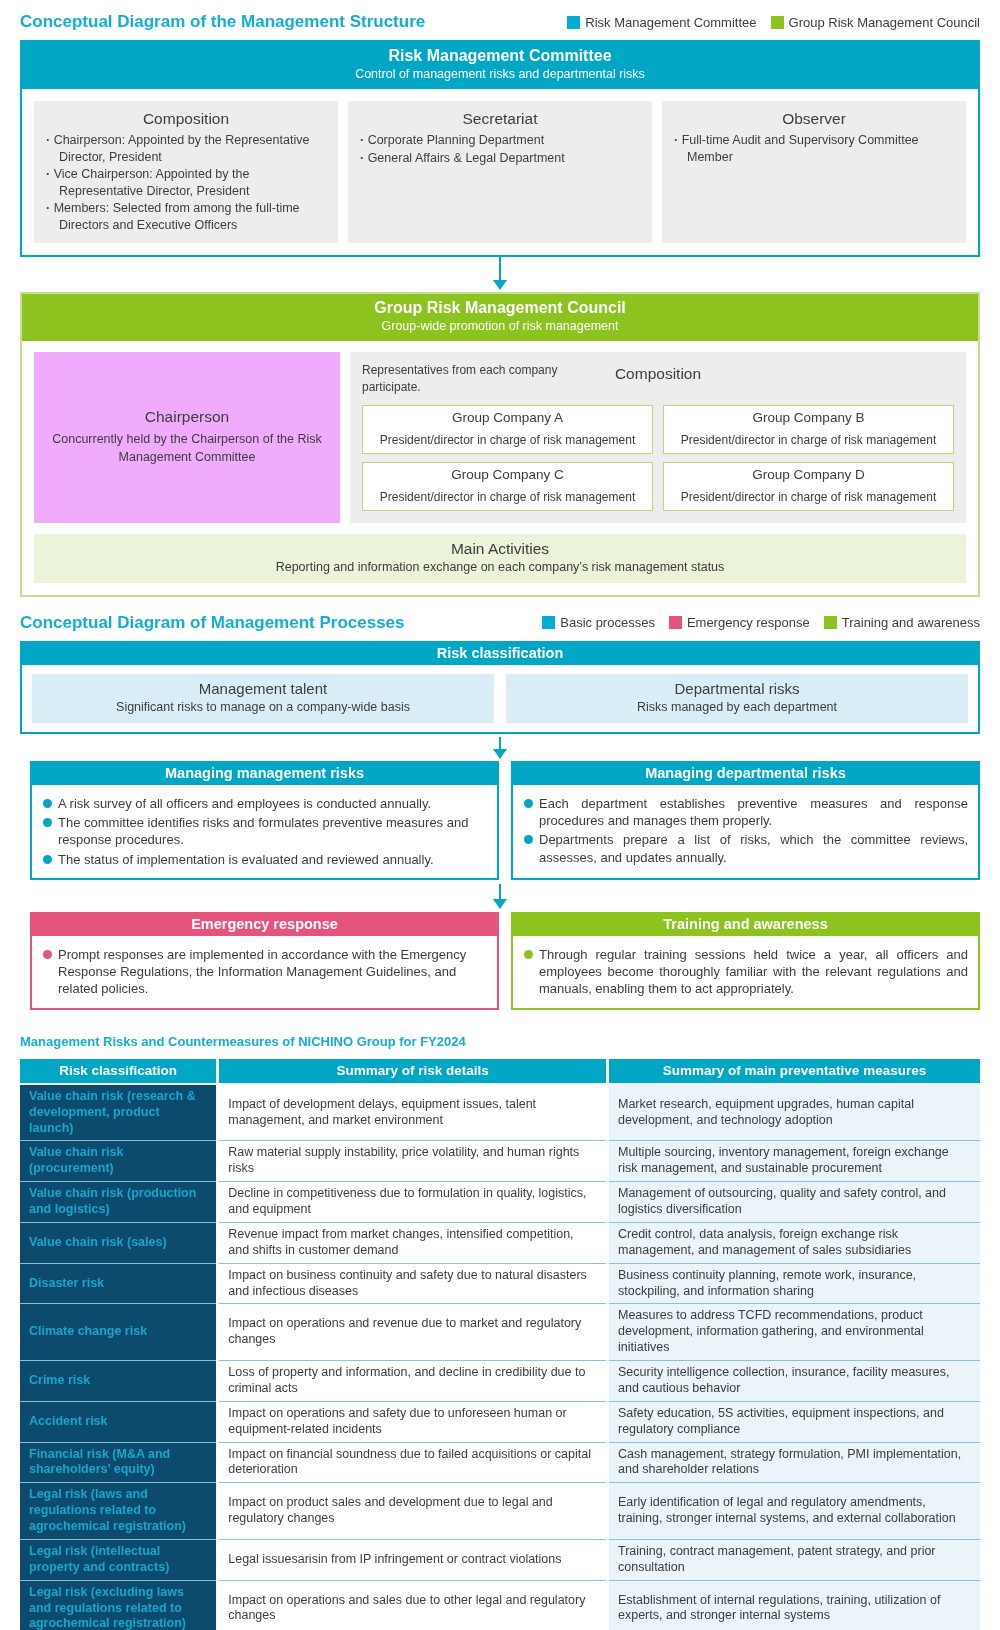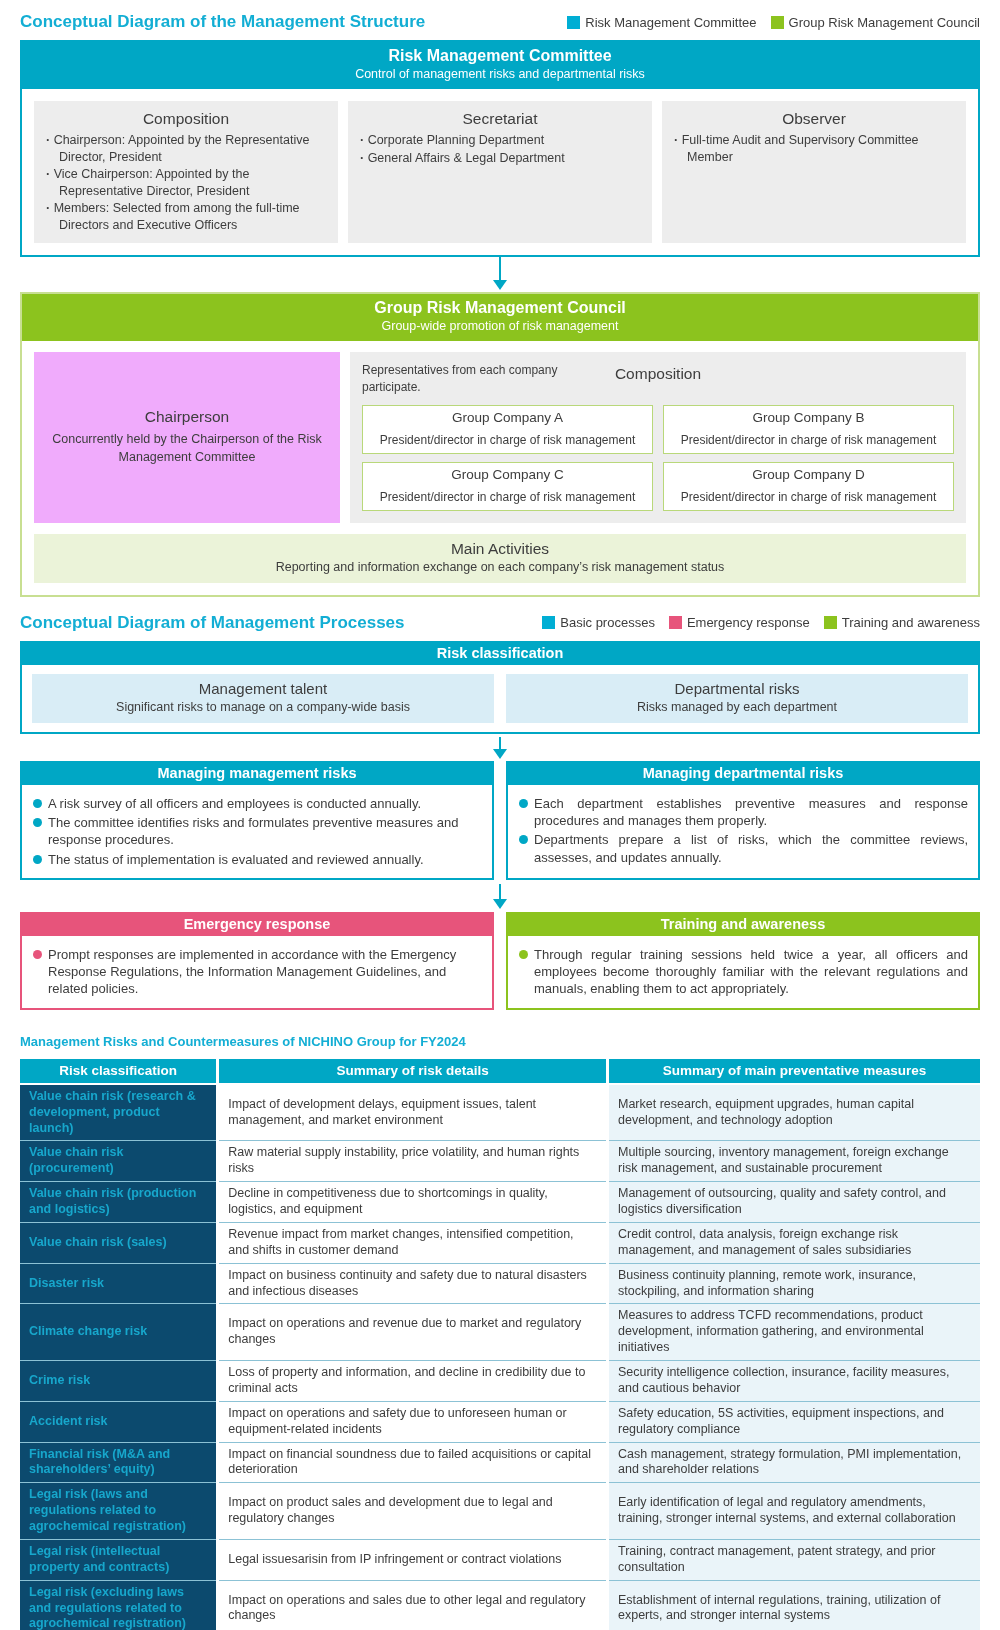--- a/index.html
+++ b/index.html
@@ -56,21 +56,21 @@
   .ma-bar .h { font-size:15.5px; }
   .ma-bar .x { font-size:12.5px; margin-top:2px; }
 
   
   .rc-bar { background:#00a7c5; color:#fff; text-align:center; font-size:14.5px; font-weight:bold; padding:4px 0; }
   .rc-body { border:2px solid #00a7c5; border-top:none; display:flex; gap:12px; padding:9px 10px; }
   .rc-box { flex:1; background:#d9edf6; text-align:center; padding:6px 8px 9px; }
   .rc-box .h { font-size:15px; }
   .rc-box .x { font-size:12.5px; margin-top:3px; }
 
-  .two-col { display:flex; gap:12px; align-items:stretch; }
+  .two-col { display:flex; gap:12px; align-items:stretch;margin-left:10px; }
   .col { flex:1; display:flex; flex-direction:column; }
   .col-head { color:#fff; text-align:center; font-size:14.5px; font-weight:bold; padding:4px 0; }
   .col-body { border:2px solid; border-top:none; padding:8px 10px 10px; flex:1; background:#fff; }
   .cyan-th .col-head { background:#00a7c5; } .cyan-th .col-body { border-color:#00a7c5; }
   .pink-th .col-head { background:#e7547b; } .pink-th .col-body { border-color:#e7547b; }
   .grn-th  .col-head { background:#8cc31e; } .grn-th  .col-body { border-color:#8cc31e; }
   .dot-item { position:relative; padding-left:16px; font-size:13px; line-height:1.33; margin-top:2px; }
   .dot-item::before { content:""; position:absolute; left:1px; top:4px; width:9px; height:9px; border-radius:50%; }
   .cyan-th .dot-item::before { background:#00a7c5; }
   .pink-th .dot-item::before { background:#e7547b; }
@@ -264,21 +264,21 @@
         <td class="c2">Impact of development delays, equipment issues, talent management, and market environment</td>
         <td class="c3">Market research, equipment upgrades, human capital development, and technology adoption</td>
       </tr>
       <tr>
         <td class="c1">Value chain risk (procurement)</td>
         <td class="c2">Raw material supply instability, price volatility, and human rights risks</td>
         <td class="c3">Multiple sourcing, inventory management, foreign exchange risk management, and sustainable procurement</td>
       </tr>
       <tr>
         <td class="c1">Value chain risk (production and logistics)</td>
-        <td class="c2">Decline in competitiveness due to shortcomings in quality, logistics, and equipment</td>
+        <td class="c2">Decline in competitiveness due to formulation in quality, logistics, and equipment</td>
         <td class="c3">Management of outsourcing, quality and safety control, and logistics diversification</td>
       </tr>
       <tr>
         <td class="c1">Value chain risk (sales)</td>
         <td class="c2">Revenue impact from market changes, intensified competition, and shifts in customer demand</td>
         <td class="c3">Credit control, data analysis, foreign exchange risk management, and management of sales subsidiaries</td>
       </tr>
       <tr>
         <td class="c1">Disaster risk</td>
         <td class="c2">Impact on business continuity and safety due to natural disasters and infectious diseases</td>

